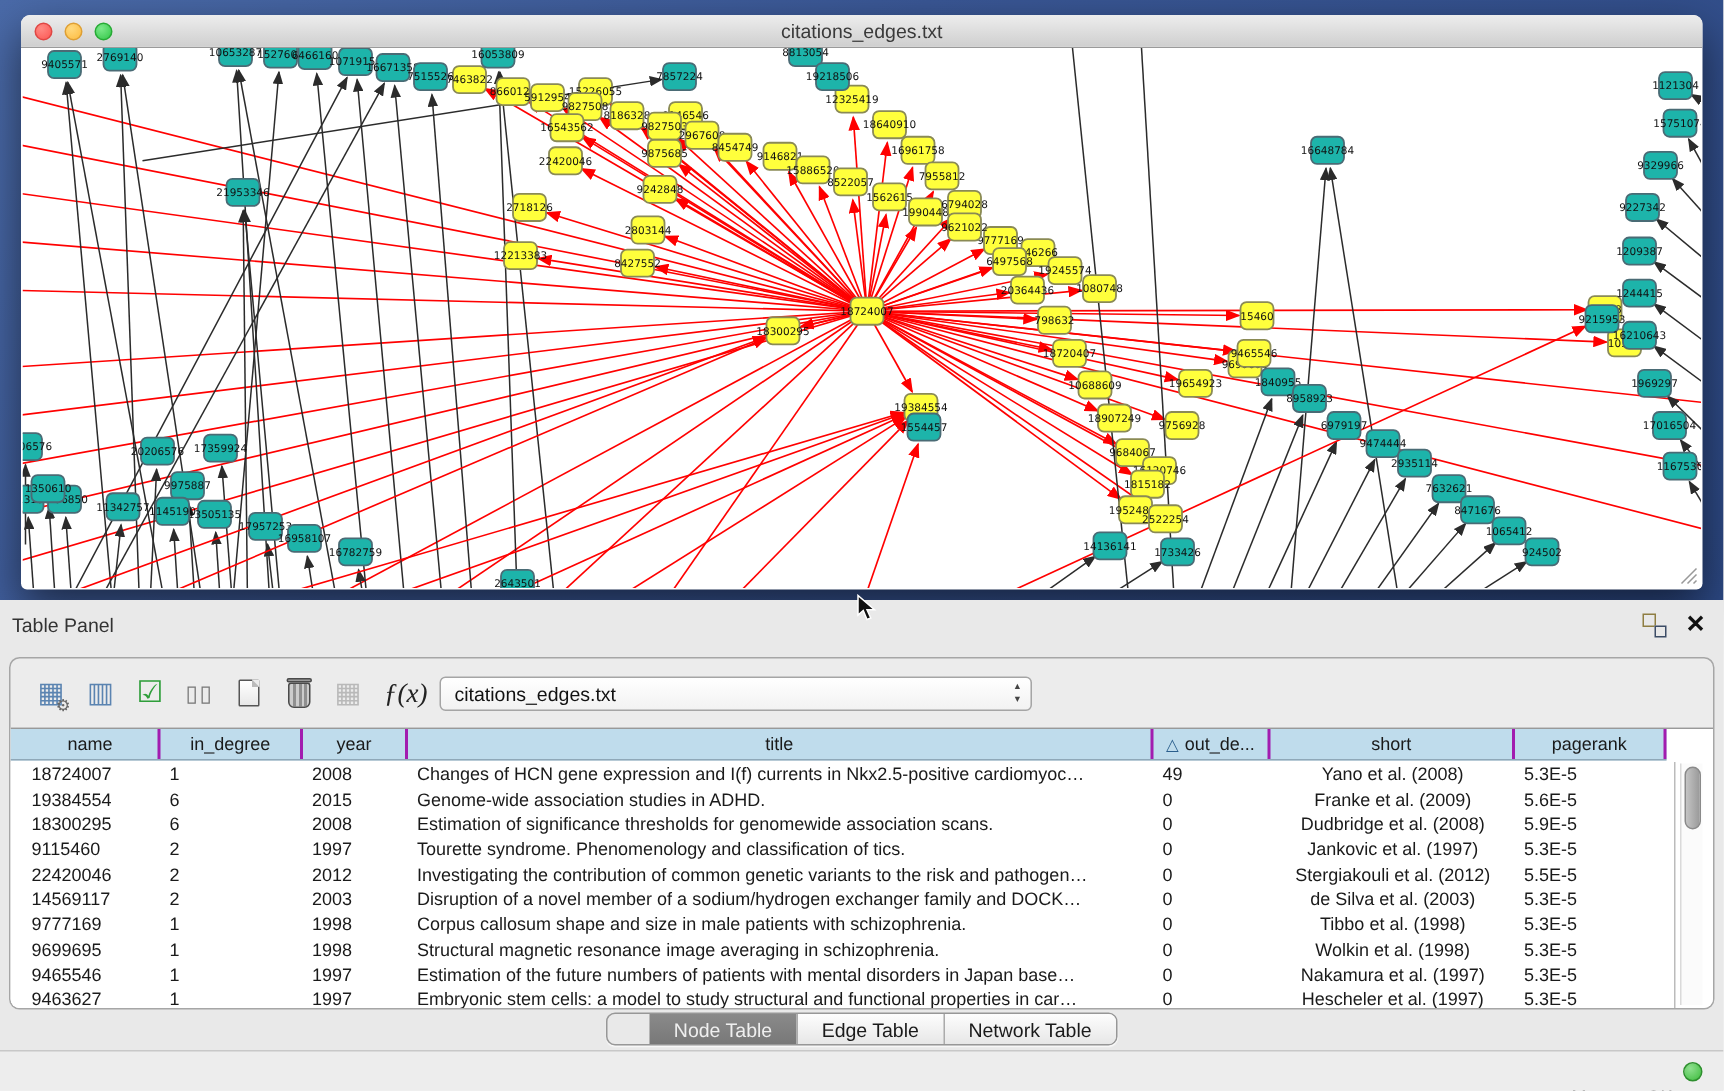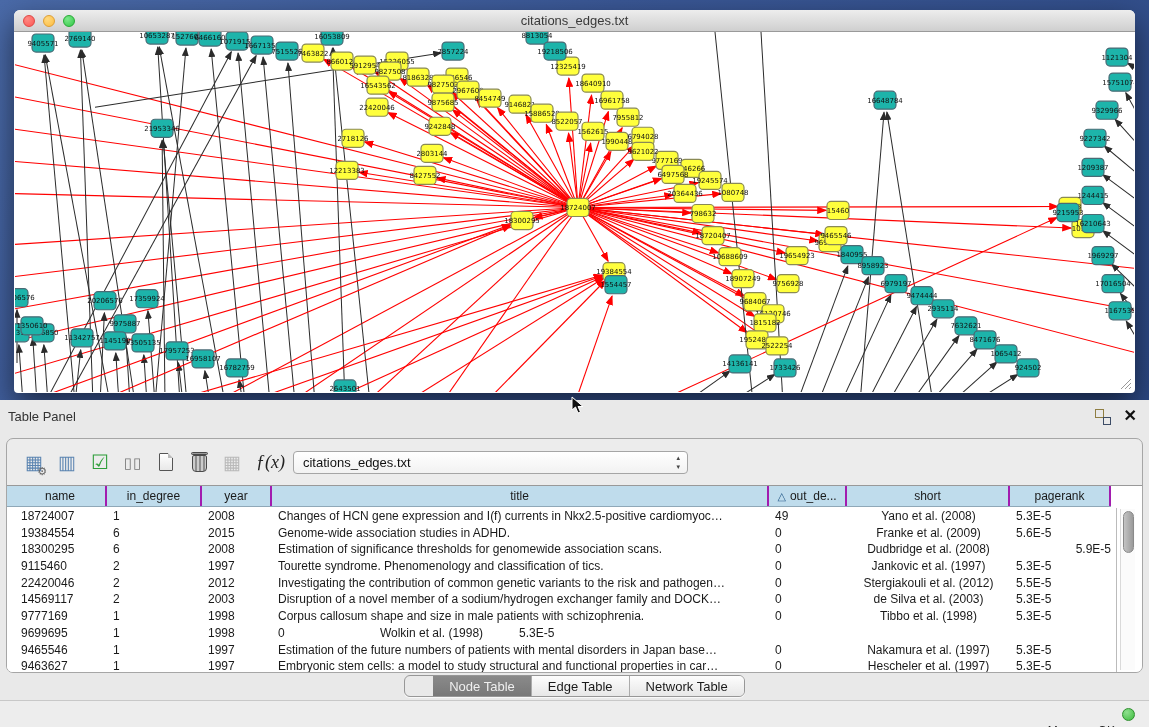--- a/index.html
+++ b/index.html
@@ -756,21 +756,21 @@
             <div class="tcell center" style="width: 163px;">Franke et al. (2009)</div>
             <div class="tcell" style="width: 101px;">5.6E-5</div>
           </div>
           <div class="trow">
             <div class="tcell" style="width: 92px;">18300295</div>
             <div class="tcell" style="width: 95px;">6</div>
             <div class="tcell" style="width: 70px;">2008</div>
             <div class="tcell" style="width: 497px;">Estimation of significance thresholds for genomewide association scans.</div>
             <div class="tcell" style="width: 78px;">0</div>
             <div class="tcell center" style="width: 163px;">Dudbridge et al. (2008)</div>
-            <div class="tcell" style="width: 101px; text-align: right;">5.9E-5</div>
+            <div class="tcell" style="width: 101px;">5.9E-5</div>
           </div>
           <div class="trow">
             <div class="tcell" style="width: 92px;">9115460</div>
             <div class="tcell" style="width: 95px;">2</div>
             <div class="tcell" style="width: 70px;">1997</div>
             <div class="tcell" style="width: 497px;">Tourette syndrome. Phenomenology and classification of tics.</div>
             <div class="tcell" style="width: 78px;">0</div>
             <div class="tcell center" style="width: 163px;">Jankovic et al. (1997)</div>
             <div class="tcell" style="width: 101px;">5.3E-5</div>
           </div>
@@ -798,20 +798,21 @@
             <div class="tcell" style="width: 70px;">1998</div>
             <div class="tcell" style="width: 497px;">Corpus callosum shape and size in male patients with schizophrenia.</div>
             <div class="tcell" style="width: 78px;">0</div>
             <div class="tcell center" style="width: 163px;">Tibbo et al. (1998)</div>
             <div class="tcell" style="width: 101px;">5.3E-5</div>
           </div>
           <div class="trow">
             <div class="tcell" style="width: 92px;">9699695</div>
             <div class="tcell" style="width: 95px;">1</div>
             <div class="tcell" style="width: 70px;">1998</div>
+            <div class="tcell" style="width: 497px;">Structural magnetic resonance image averaging in schizophrenia.</div>
             <div class="tcell" style="width: 78px;">0</div>
             <div class="tcell center" style="width: 163px;">Wolkin et al. (1998)</div>
             <div class="tcell" style="width: 101px;">5.3E-5</div>
           </div>
           <div class="trow">
             <div class="tcell" style="width: 92px;">9465546</div>
             <div class="tcell" style="width: 95px;">1</div>
             <div class="tcell" style="width: 70px;">1997</div>
             <div class="tcell" style="width: 497px;">Estimation of the future numbers of patients with mental disorders in Japan base…</div>
             <div class="tcell" style="width: 78px;">0</div>

